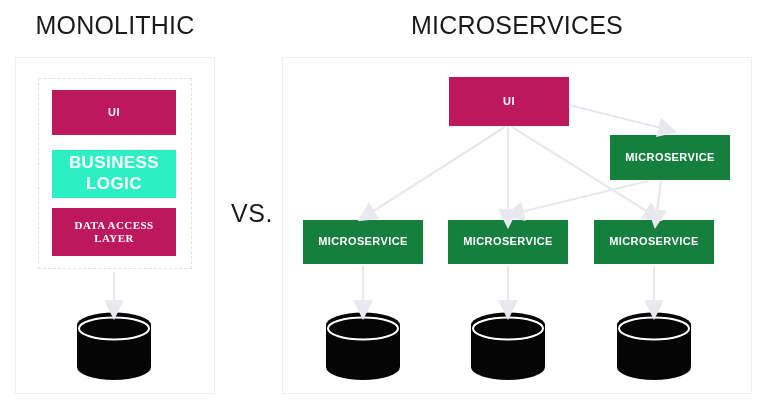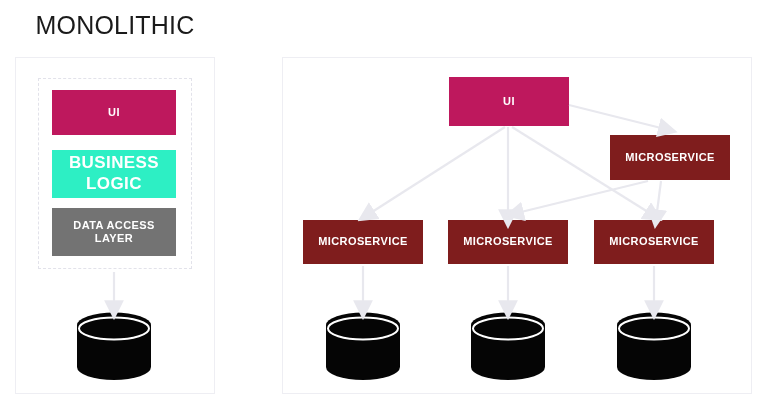--- a/index.html
+++ b/index.html
@@ -80,22 +80,22 @@
     justify-content: center;
     text-align: center;
     color: #ffffff;
     font-weight: bold;
     letter-spacing: 0.4px;
     line-height: 1.22;
     padding: 2px 4px;
   }
   .box-ui        { background: #be185d; }
   .box-business  { background: #2defc4; }
-  .box-data      { background: #737373; }
-  .box-service   { background: #7f1d1d; }
+  .box-data      { background: #be185d; font-family: Liberation Serif, serif; }
+  .box-service   { background: #15803d; }
 
   
   #box-ui-mono        { left: 52px; top: 90px;  width: 124px; height: 45px; font-size: 11px; }
   #box-business-logic { left: 52px; top: 150px; width: 124px; height: 48px; font-size: 17px; }
   #box-data-access    { left: 52px; top: 208px; width: 124px; height: 48px; font-size: 11px; }
 
   
   #box-ui-micro       { left: 449px; top: 77px;  width: 120px; height: 49px; font-size: 11px; }
   #box-ms-top-right   { left: 610px; top: 135px; width: 120px; height: 45px; font-size: 11px; }
   #box-ms-1           { left: 303px; top: 220px; width: 120px; height: 44px; font-size: 11px; }
@@ -123,33 +123,35 @@
     pointer-events: none;
   }
 </style>
 </head>
 <body>
 
 <div class="stage">
 
   <div class="section-title" id="title-monolithic">MONOLITHIC</div>
 
+  <div class="section-title" id="title-microservices">MICROSERVICES</div>
 
   <div class="panel" id="panel-monolithic"></div>
 
   <div class="panel" id="panel-microservices"></div>
 
   <div id="monolith-dashed-container"></div>
 
   <div class="box box-ui" id="box-ui-mono">UI</div>
 
   <div class="box box-business" id="box-business-logic">BUSINESS LOGIC</div>
 
   <div class="box box-data" id="box-data-access">DATA ACCESS LAYER</div>
 
+  <div id="vs-label">VS.</div>
 
   <div class="box box-ui" id="box-ui-micro">UI</div>
 
   <div class="box box-service" id="box-ms-top-right">MICROSERVICE</div>
 
   <div class="box box-service" id="box-ms-1">MICROSERVICE</div>
 
   <div class="box box-service" id="box-ms-2">MICROSERVICE</div>
 
   <div class="box box-service" id="box-ms-3">MICROSERVICE</div>

